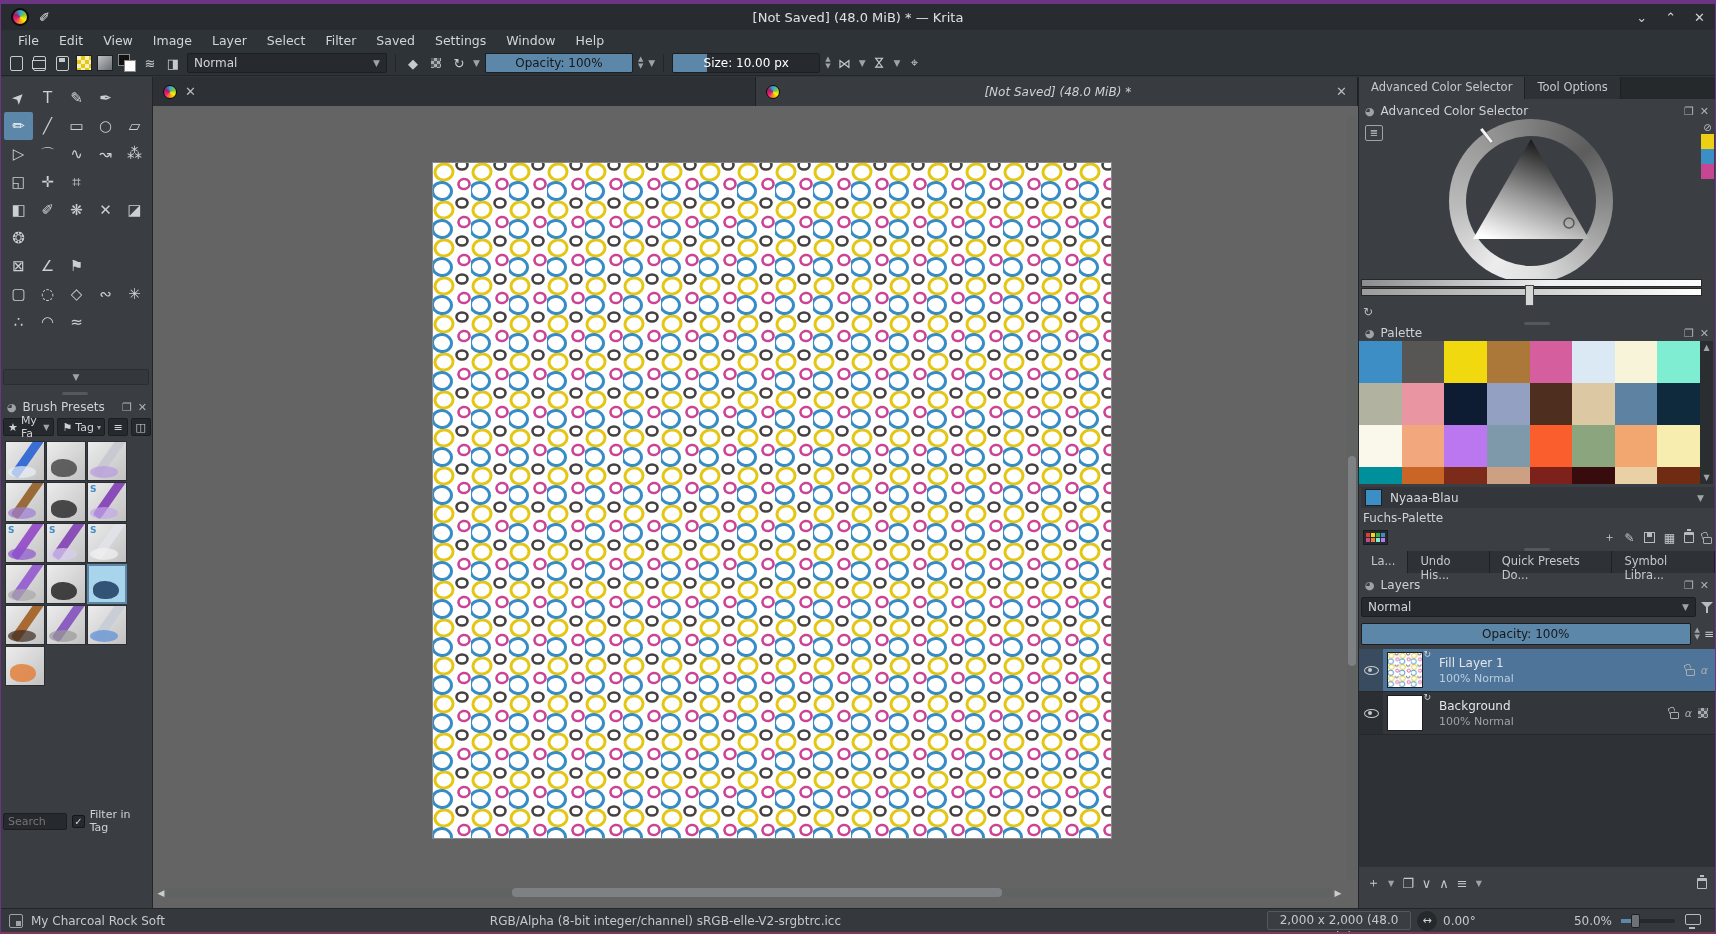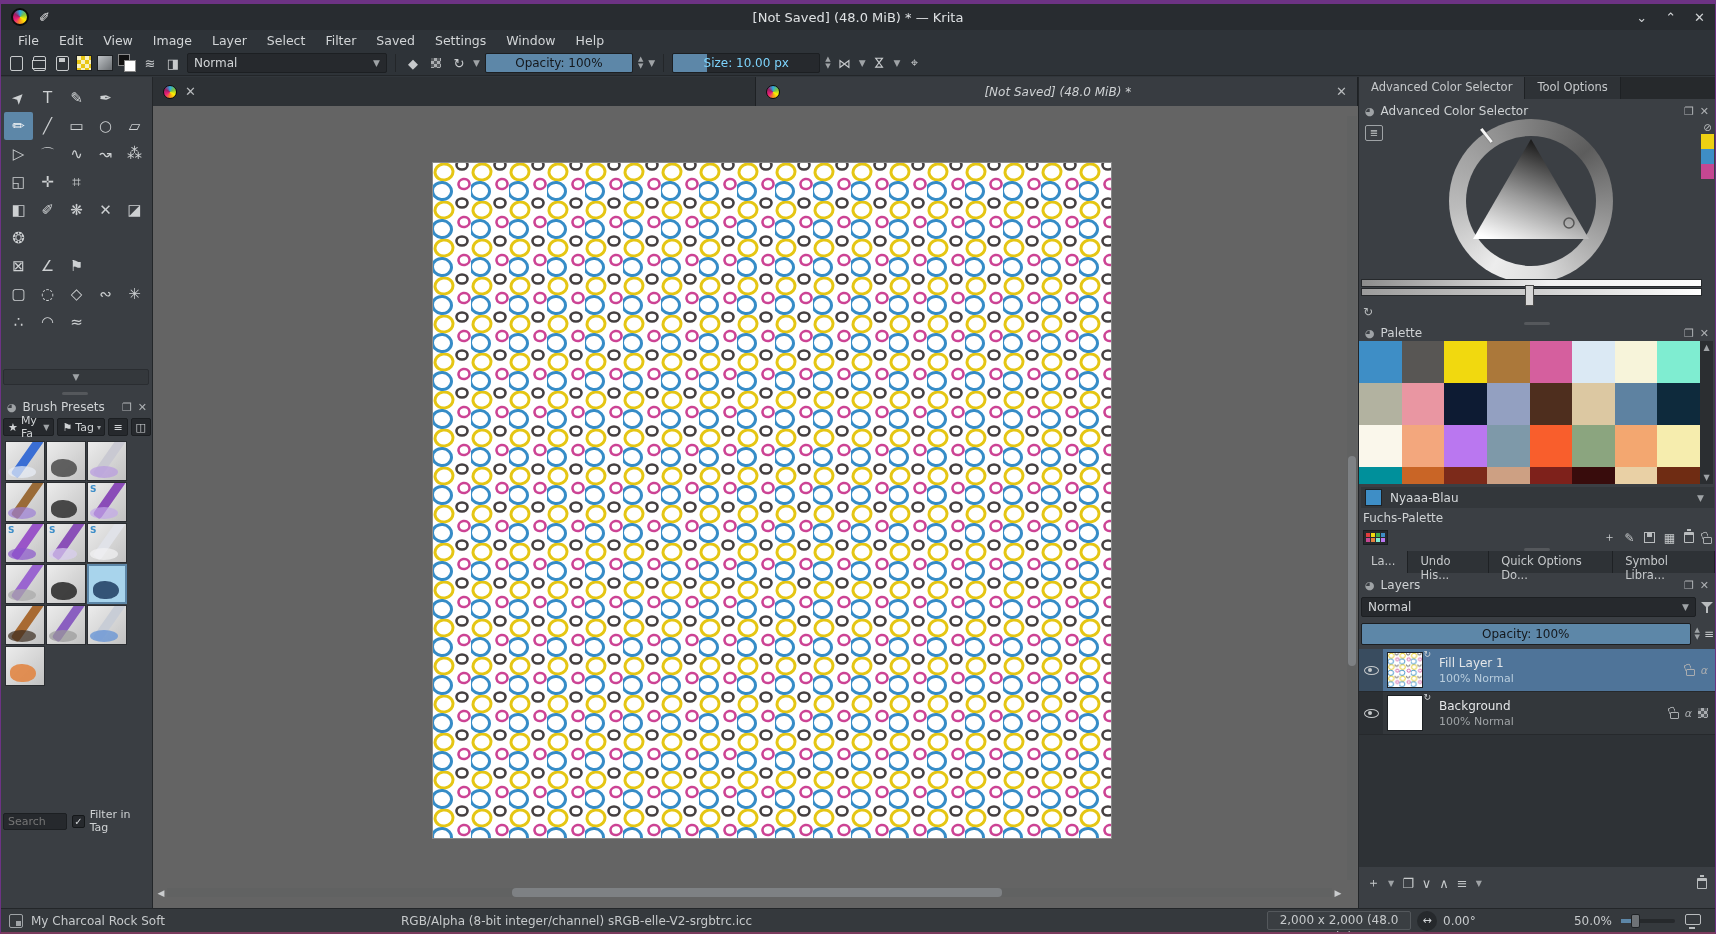--- a/index.html
+++ b/index.html
@@ -44,21 +44,21 @@
   #sw-colors .bg { position:absolute; right:0; bottom:0; width:12px; height:12px; background:#fff; border:1px solid #888; }
   .combo { height:20px; background:#26292d; border:1px solid #1c1f22; border-radius:2px;
     display:flex; align-items:center; padding:0 6px; color:#d2d5d7; }
   #blend-combo { width:200px; }
   .combo .arrow { margin-left:auto; color:#9fa3a6; font-size:9px; }
   .slider-widget { position:relative; height:20px; border:1px solid #1c1f22; border-radius:2px;
     background:#26292d; overflow:hidden; display:flex; align-items:center; justify-content:center; }
   .slider-widget .fill { position:absolute; left:0; top:0; bottom:0; background:#5d87a8; }
   .slider-widget .lbl { position:relative; z-index:1; font-size:12px; }
   #opacity-w { width:148px; } #opacity-w .lbl { color:#14181c; }
-  #size-w { width:148px; } #size-w .lbl { color:#7dd3fc; }
+  #size-w { width:148px; } #size-w .lbl { color:#ffffff; }
   .spin { display:flex; flex-direction:column; justify-content:center; color:#9fa3a6; font-size:7px; line-height:7px; }
   .tb-sep { width:1px; height:18px; background:#232629; margin:0 3px; }
   .mini-arrow { color:#9fa3a6; font-size:9px; }
 
   
   #content { position:absolute; left:0; top:77px; width:1714px; height:833px; display:flex; }
   #left-panel { position:relative; width:152px; background:#3a3e43; border-right:1px solid #232629; }
   #center-panel { position:relative; flex:1; background:#646464; }
   #right-panel { position:relative; width:357px; background:#3b3f44; border-left:1px solid #232629; }
 
@@ -187,21 +187,21 @@
   .imon { width:16px; height:11px; border:1.5px solid #b9bcbe; border-radius:2px; position:relative; }
   .imon::after { content:''; position:absolute; left:3px; bottom:-5px; width:6px; height:2px; background:#b9bcbe; }
   .pal-grid-ico { display:grid; grid-template-columns:repeat(4,4px); grid-auto-rows:4px; gap:1px; padding:2px; background:#26292c; border:1px solid #1a1d20; }
 
   
   #statusbar { position:absolute; left:0; bottom:0; width:1714px; height:24px; background:#35393d;
     border-top:1px solid #232629; display:flex; align-items:center; font-size:12px; color:#c6c9cb; }
   #sb-brush { display:flex; align-items:center; gap:8px; margin-left:8px; }
   #sb-brush-ico { width:14px; height:14px; border:1px solid #9fa3a6; border-radius:2px; position:relative; }
   #sb-brush-ico::after { content:''; position:absolute; right:1px; bottom:1px; width:5px; height:5px; background:#9fa3a6; }
-  #sb-colorspace { position:absolute; left:400px; width:440px; text-align:left; }
+  #sb-colorspace { position:absolute; left:400px; width:440px; text-align:right; }
   #sb-docsize { position:absolute; left:1266px; width:144px; height:19px; border:1px solid #54585c;
     border-radius:2px; text-align:center; line-height:17px; background:#3a3e42; }
   #sb-rot-ico { position:absolute; left:1416px; top:2px; width:20px; height:20px; border-radius:50%;
     background:#26292c; color:#d2d5d7; text-align:center; line-height:19px; font-size:11px; }
   #sb-rotation { position:absolute; left:1442px; }
   #sb-zoom-val { position:absolute; left:1565px; width:46px; text-align:right; }
   #sb-zoom-slider { position:absolute; left:1620px; top:10px; width:54px; height:4px; background:#26292c; border-radius:2px; }
   #sb-zoom-slider .zfill { position:absolute; left:0; top:0; height:4px; width:12px; background:#5d87a8; }
   #sb-zoom-slider .zhandle { position:absolute; left:10px; top:-5px; width:9px; height:14px; background:#6e7276; border:1px solid #202326; border-radius:2px; }
   #sb-mon { position:absolute; left:1684px; top:5px; }
@@ -585,21 +585,21 @@
           <span>▦</span>
           <span class="itrash"></span>
           <span class="ilock"></span>
         </span>
       </div>
       <div class="grip rp-abs" style="left:165px;top:468px"></div>
 
       <div class="top-tabs rp-abs" id="mid-tabs">
           <div class="d-tab active">La...</div>
           <div class="d-tab">Undo His...</div>
-          <div class="d-tab">Quick Options Do...</div>
+          <div class="d-tab">Quick Presets Do...</div>
           <div class="d-tab">Symbol Libra...</div>
         </div>
 
       <div class="docker-head rp-abs" id="layers-head">
         <span class="dico">◕</span>
         <span>Layers</span>
         <span class="float-ico">❐</span>
         <span class="close-ico">✕</span>
       </div>
       <div class="rp-abs" id="blend-row">

